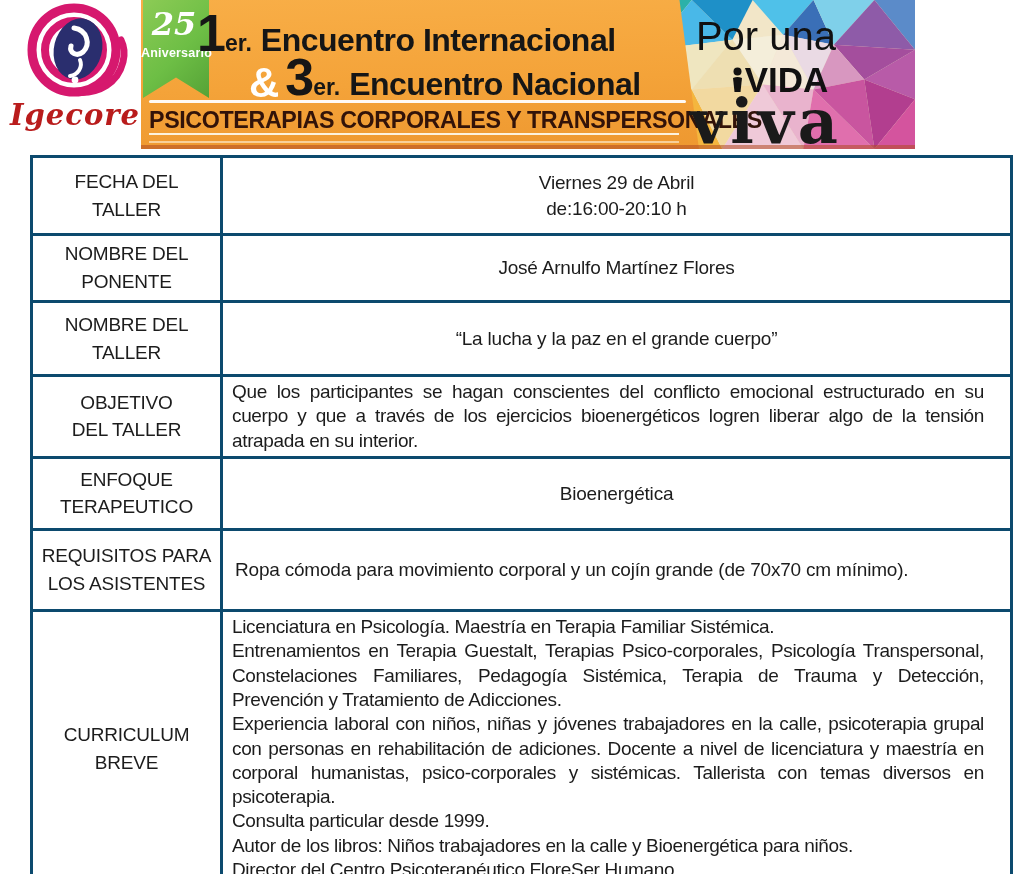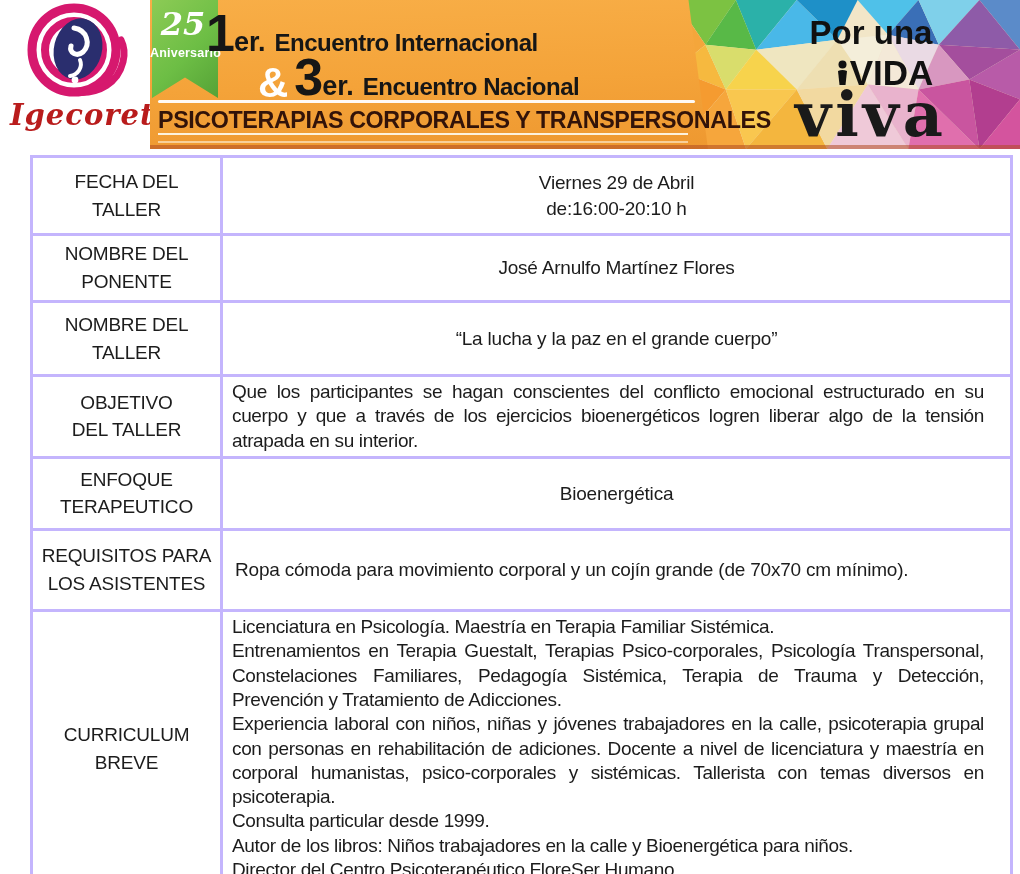--- a/index.html
+++ b/index.html
@@ -11,21 +11,21 @@
   
   .header{position:absolute;left:0;top:0;width:1020px;height:152px;background:#ffffff;}
   .logo-area{position:absolute;left:0;top:0;width:150px;height:152px;background:#ffffff;}
   .logo-svg{position:absolute;left:12px;top:2px;}
   .brand{
     position:absolute;left:10px;top:98px;width:140px;text-align:center;
     font-family:"DejaVu Serif","Liberation Serif",serif;font-style:italic;font-weight:bold;
     font-size:29px;color:#b91c1c;letter-spacing:1px;
   }
 
-  .banner{position:absolute;left:150px;top:0;width:870px;height:149px;overflow:hidden;}
+  .banner{position:absolute;left:141px;top:0;width:774px;height:149px;overflow:hidden;}
   .poly-svg{position:absolute;right:0;top:0;width:345px;height:149px;}
   .orange-panel{
     position:absolute;left:0;top:0;width:558px;height:149px;
     background:linear-gradient(178deg,#F8AE47 0%,#F4A339 55%,#EE9830 100%);
     clip-path:polygon(0 0,96.5% 0,100% 100%,0 100%);
   }
   .banner-edge{position:absolute;left:0;bottom:0;width:870px;height:4px;background:#b04a22;opacity:.55;}
 
   .ribbon{
     position:absolute;left:2px;top:0;width:66px;height:98px;
@@ -38,46 +38,46 @@
     font-size:32px;color:#ffffff;line-height:1;
   }
   .ribbon-word{
     position:absolute;left:0;top:46px;width:66px;text-align:center;
     font-size:12.5px;font-weight:bold;color:#ffffff;letter-spacing:.2px;
   }
 
   .title-line1{position:absolute;left:56px;top:3px;white-space:nowrap;font-weight:bold;color:#161616;}
   .title-line2{position:absolute;left:108px;top:47px;white-space:nowrap;font-weight:bold;color:#161616;}
   .t-num{font-size:52px;letter-spacing:-1px;}
-  .t-ord{font-size:27px;}
-  .t-rest{font-size:24px;margin-left:9px;letter-spacing:-0.5px;}
+  .t-ord{font-size:23px;}
+  .t-rest{font-size:32px;margin-left:9px;letter-spacing:-0.5px;}
   .t-amp{font-size:42px;color:#ffffff;margin-right:6px;vertical-align:-2px;}
 
   .sub-sep{position:absolute;left:8px;top:100px;width:537px;height:3px;background:rgba(255,255,255,.95);border-radius:2px;}
   .subtitle{
     position:absolute;left:8px;top:106px;width:540px;text-align:center;white-space:nowrap;
     font-size:24px;font-weight:bold;color:#321309;letter-spacing:-0.4px;transform:scaleX(.97);transform-origin:left;
   }
   .sub-underline{position:absolute;left:8px;top:133px;width:530px;height:6px;
     border-top:2px solid rgba(255,252,240,.9);border-bottom:2px solid rgba(255,252,240,.55);}
 
   .motto{position:absolute;right:14px;top:16px;width:270px;text-align:center;color:#111111;}
-  .motto-l1{font-size:33px;font-weight:bold;letter-spacing:0;line-height:1;}
+  .motto-l1{font-size:40px;font-weight:normal;letter-spacing:0;line-height:1;}
   .motto-l2{font-size:35px;font-weight:bold;line-height:1;margin-top:6px;padding-left:26px;display:flex;align-items:center;justify-content:center;gap:0;}
   .motto-l3{
     font-family:"DejaVu Serif","Liberation Serif",serif;font-weight:bold;
     font-size:62px;line-height:.95;margin-top:-4px;letter-spacing:4px;color:#1a1a1a;
   }
 
   
   .info-table{
     position:absolute;left:30px;top:155px;width:983px;border-collapse:collapse;table-layout:fixed;
     font-size:19px;color:#1c1c1c;
   }
-  .info-table td{border:3px solid #c4b5fd;overflow:hidden;}
+  .info-table td{border:3px solid #0c4a6e;overflow:hidden;}
   .label-cell{text-align:center;vertical-align:middle;font-size:19px;line-height:1.45;letter-spacing:-0.2px;}
   .label-cell span{display:block;}
   .v-center{text-align:center;vertical-align:middle;line-height:1.35;letter-spacing:-0.2px;}
   .v-left{vertical-align:middle;padding:0 12px;letter-spacing:-0.2px;}
   .v-just{vertical-align:top;padding:3px 26px 3px 9px;text-align:justify;line-height:1.28;letter-spacing:-0.35px;}
   .para{text-align:justify;}
   .r1{height:78px;} .r2{height:67px;} .r3{height:74px;} .r4{height:78px;}
   .r5{height:72px;} .r6{height:81px;} .r7{height:257px;}
 </style>
 </head>

